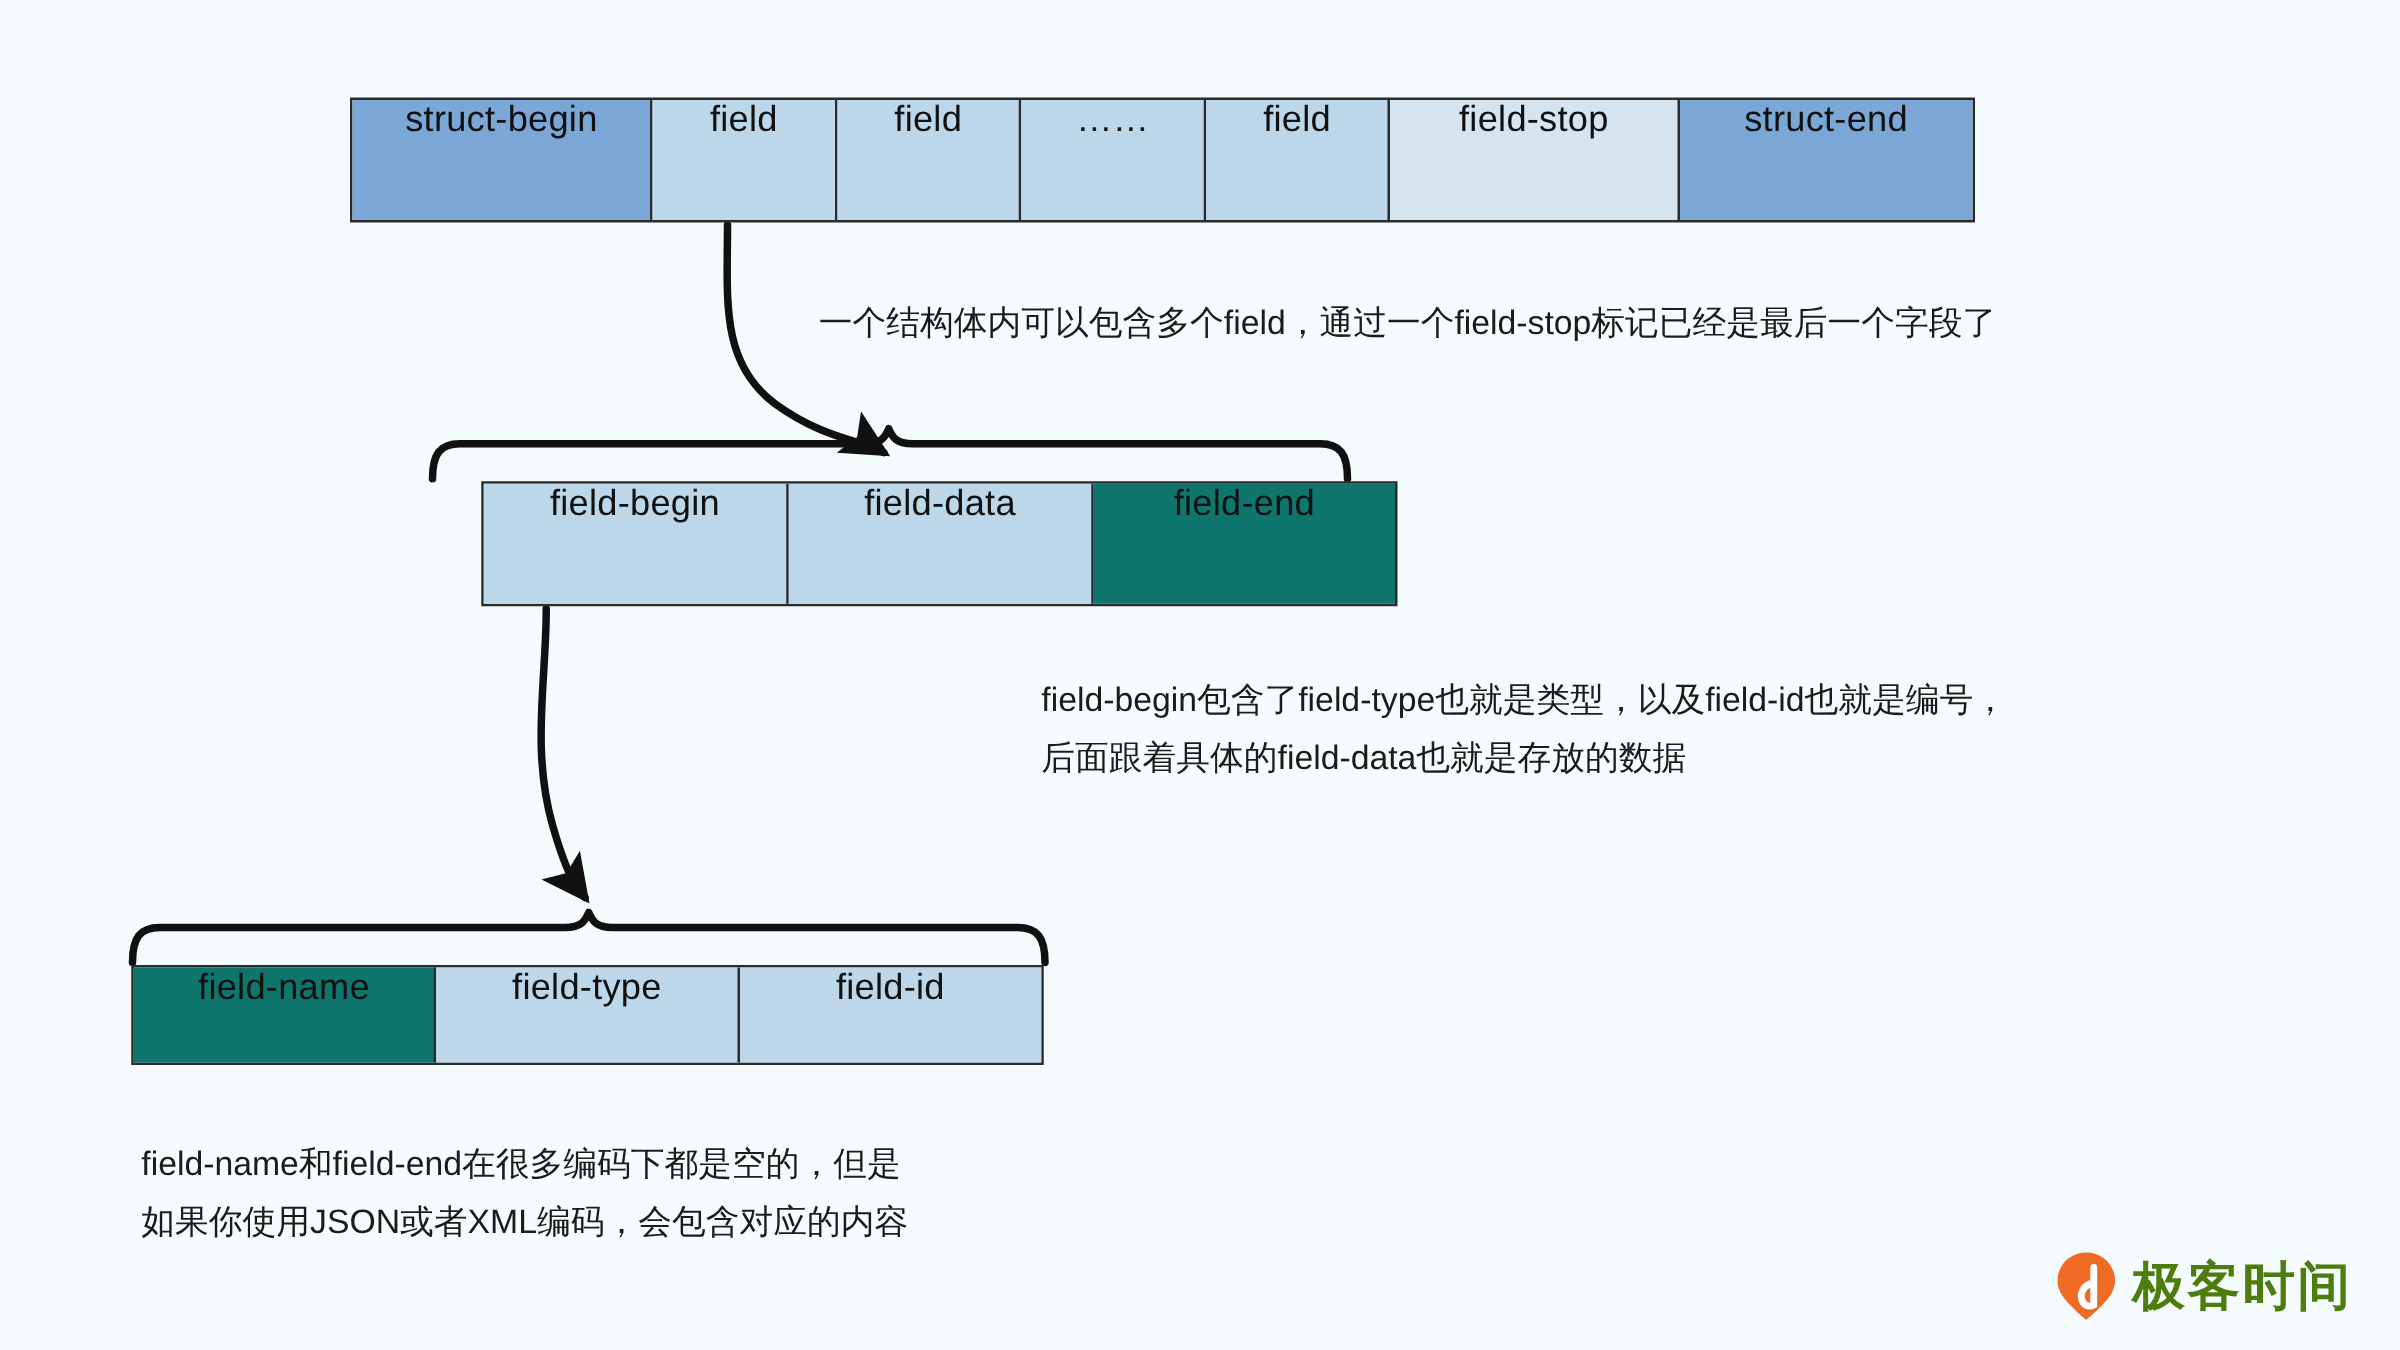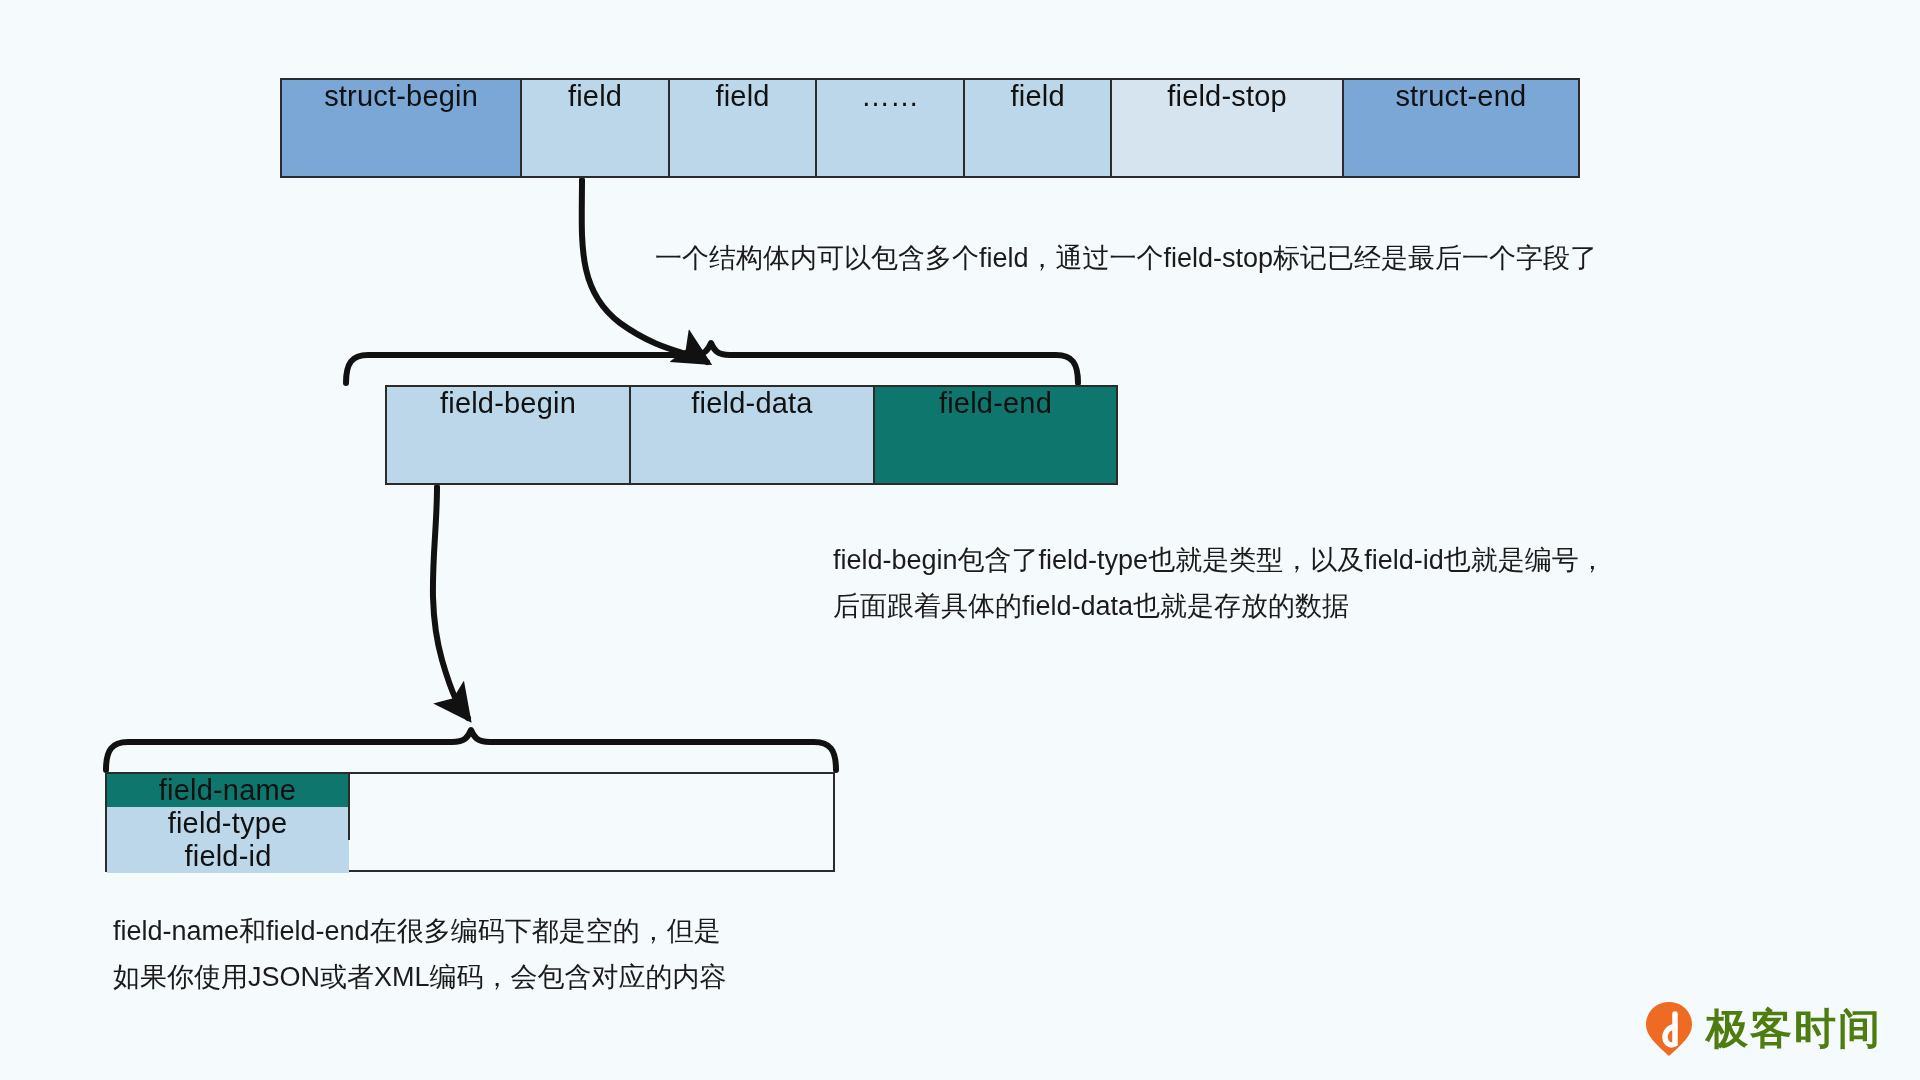--- a/index.html
+++ b/index.html
@@ -56,21 +56,21 @@
   .cell:last-child { border-right: none; }
 
   .fill-dark  { background: #7ba7d7; }
   .fill-mid   { background: #bcd7ea; }
   .fill-light { background: #d6e4f0; }
   .fill-white { background: #0f766e; }
 
   
   #row-struct { left: 280px; top: 78px;  width: 1300px; height: 100px; }
   #row-field  { left: 345px; top: 385px; width: 733px;  height: 100px; margin-left: 40px; }
-  #row-begin  { left: 105px; top: 772px; width: 730px;  height: 100px; flex-direction: column; }
+  #row-begin  { left: 105px; top: 772px; width: 730px;  height: 80px; }
 
   
   .note {
     position: absolute;
     z-index: 3;
     font-size: 27px;
     line-height: 46px;
     color: #1b1b1b;
     white-space: pre-line;
   }

